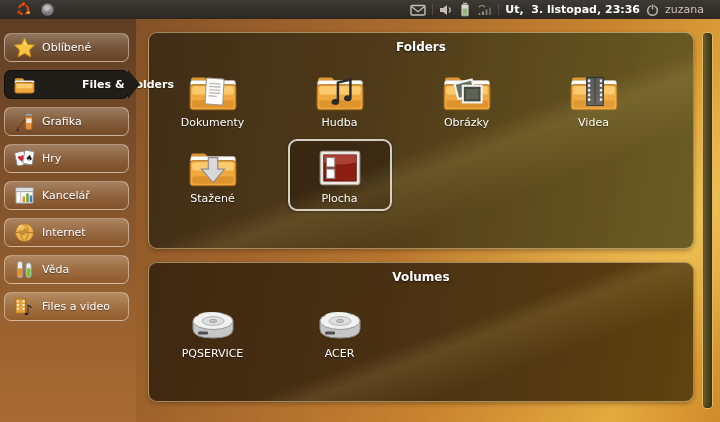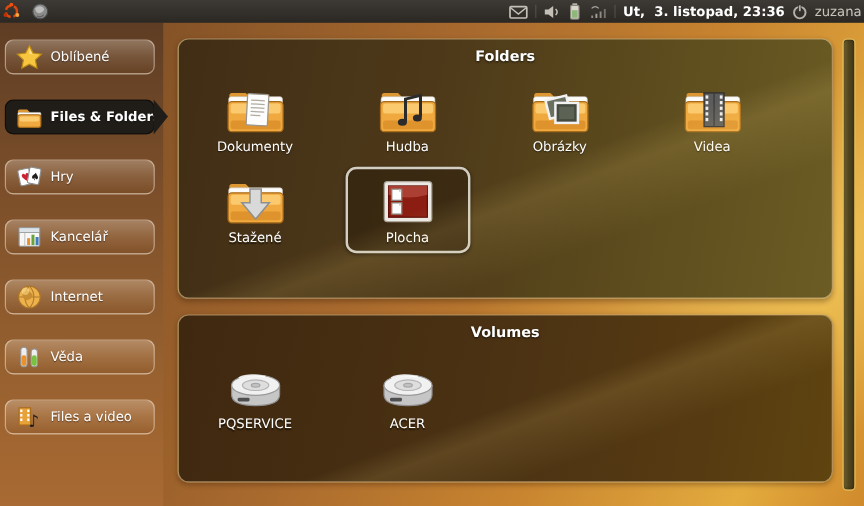--- a/index.html
+++ b/index.html
@@ -7,45 +7,45 @@
     width:720px;height:422px;overflow:hidden;position:relative;
     font-family:"DejaVu Sans","Liberation Sans",sans-serif;
     background:
       radial-gradient(ellipse 430px 250px at 90% 50%, rgba(255,226,120,0.45), rgba(255,226,120,0) 62%),
       linear-gradient(115deg,#6e4523 0%,#8a5628 20%,#a96a2e 45%,#c8842f 68%,#e3ab3e 88%,#d08a2c 100%);
   }
   
   .topbar{
     position:absolute;left:0;top:0;width:720px;height:19px;z-index:5;
     background:linear-gradient(180deg,#3d3a35,#2b2824);
-    display:flex;align-items:center;padding:0 2px;box-sizing:border-box;
+    display:flex;align-items:center;padding:0 16px;box-sizing:border-box;
     color:#c9c5bd;font-size:11px;
   }
   .topbar .icon{display:inline-flex;align-items:center;justify-content:center;height:16px;}
   .tb-left{display:flex;align-items:center;gap:9px;}
   .tb-right{margin-left:auto;display:flex;align-items:center;gap:6px;}
   .tb-sep{width:1px;height:11px;background:rgba(255,255,255,0.14);}
   .clock{color:#ffffff;font-weight:bold;white-space:pre;}
   .username{color:#c9c5bd;}
   
   .sidebar-bg{
     position:absolute;left:0;top:19px;width:136px;height:403px;z-index:1;
     background:linear-gradient(180deg,#5e3d24 0%,#7c4f2a 35%,#96602f 70%,#a96a33 100%);
   }
   .sidebar{position:absolute;left:4px;top:33px;width:125px;z-index:3;}
   .side-item{
-    position:relative;height:29px;margin-bottom:21px;border-radius:7px;
+    position:relative;height:29px;margin-bottom:8px;border-radius:7px;
     display:flex;align-items:center;cursor:pointer;
     background:linear-gradient(180deg,rgba(255,242,225,0.30),rgba(255,235,210,0.12) 50%,rgba(110,65,25,0.12));
     border:1px solid rgba(255,245,230,0.45);
     box-sizing:border-box;
   }
   .side-item .sicon{width:26px;height:24px;margin:0 5px 0 6px;display:flex;align-items:center;justify-content:center;flex:0 0 auto;}
   .side-item .slabel{font-size:11px;color:#fff;text-shadow:0 1px 1px rgba(0,0,0,0.45);white-space:nowrap;}
-  .side-item.selected{background:#201d19;border-color:rgba(10,8,5,0.7);}
+  .side-item.selected{background:#201d19;border-color:rgba(10,8,5,0.7);gap:40px;}
   .side-item.selected .slabel{font-weight:bold;}
   .side-item.selected::after{
     content:"";position:absolute;right:-12px;top:-1px;
     border-top:14px solid transparent;border-bottom:15px solid transparent;border-left:12px solid #201d19;
   }
   
   .panel{
     position:absolute;left:148px;width:546px;z-index:2;border-radius:9px;
     border:1px solid rgba(255,225,170,0.5);
     box-shadow:0 2px 4px rgba(60,30,5,0.35);
@@ -160,20 +160,32 @@
       <svg width="23" height="21" viewBox="0 0 24 22">
         <path d="M2 8 V6 q0-1.5 1.5-1.5 h6.5 l2.5 2.5 z" fill="#dc9632"></path>
         <rect x="2" y="7" width="20" height="3.5" rx="1" fill="#fcfcfa" stroke="#c9c2b8" stroke-width="0.5"></rect>
         <rect x="2" y="9" width="20" height="11" rx="2" fill="#efa93f" stroke="#a96c1a"></rect>
         <rect x="3.5" y="10.5" width="17" height="4.5" rx="1.5" fill="#ffd27a" opacity="0.85"></rect>
       </svg>
     </span>
     <span class="slabel">Files &amp; Folders</span>
   </div>
 
+  <div class="side-item">
+    <span class="sicon">
+      <svg width="23" height="23" viewBox="0 0 24 24">
+        <rect x="13" y="3.5" width="7" height="3" fill="#9a9a9a" stroke="#6f6f6f" stroke-width="0.6"></rect>
+        <path d="M12.5 7 h8 l-1 13.5 h-6 z" fill="#e89140" stroke="#a55f1b"></path>
+        <rect x="13.8" y="9" width="5.4" height="4.5" fill="#f7f3ec" opacity="0.9"></rect>
+        <line x1="3.5" y1="21" x2="12.5" y2="10" stroke="#7a4a20" stroke-width="2.2"></line>
+        <path d="M3.5 21 l3 1.3 -1.4-3z" fill="#1f1f1f"></path>
+      </svg>
+    </span>
+    <span class="slabel">Grafika</span>
+  </div>
 
   <div class="side-item">
     <span class="sicon">
       <svg width="23" height="23" viewBox="0 0 24 24">
         <g transform="rotate(-12 8 12)">
           <rect x="3" y="5" width="10" height="14" rx="1.5" fill="#fff" stroke="#8f8f8f"></rect>
           <text x="4.8" y="15.5" font-size="9" fill="#cc2233" font-family="DejaVu Sans">♥</text>
         </g>
         <g transform="rotate(10 16 12)">
           <rect x="11" y="4" width="10" height="14" rx="1.5" fill="#fff" stroke="#8f8f8f"></rect>

